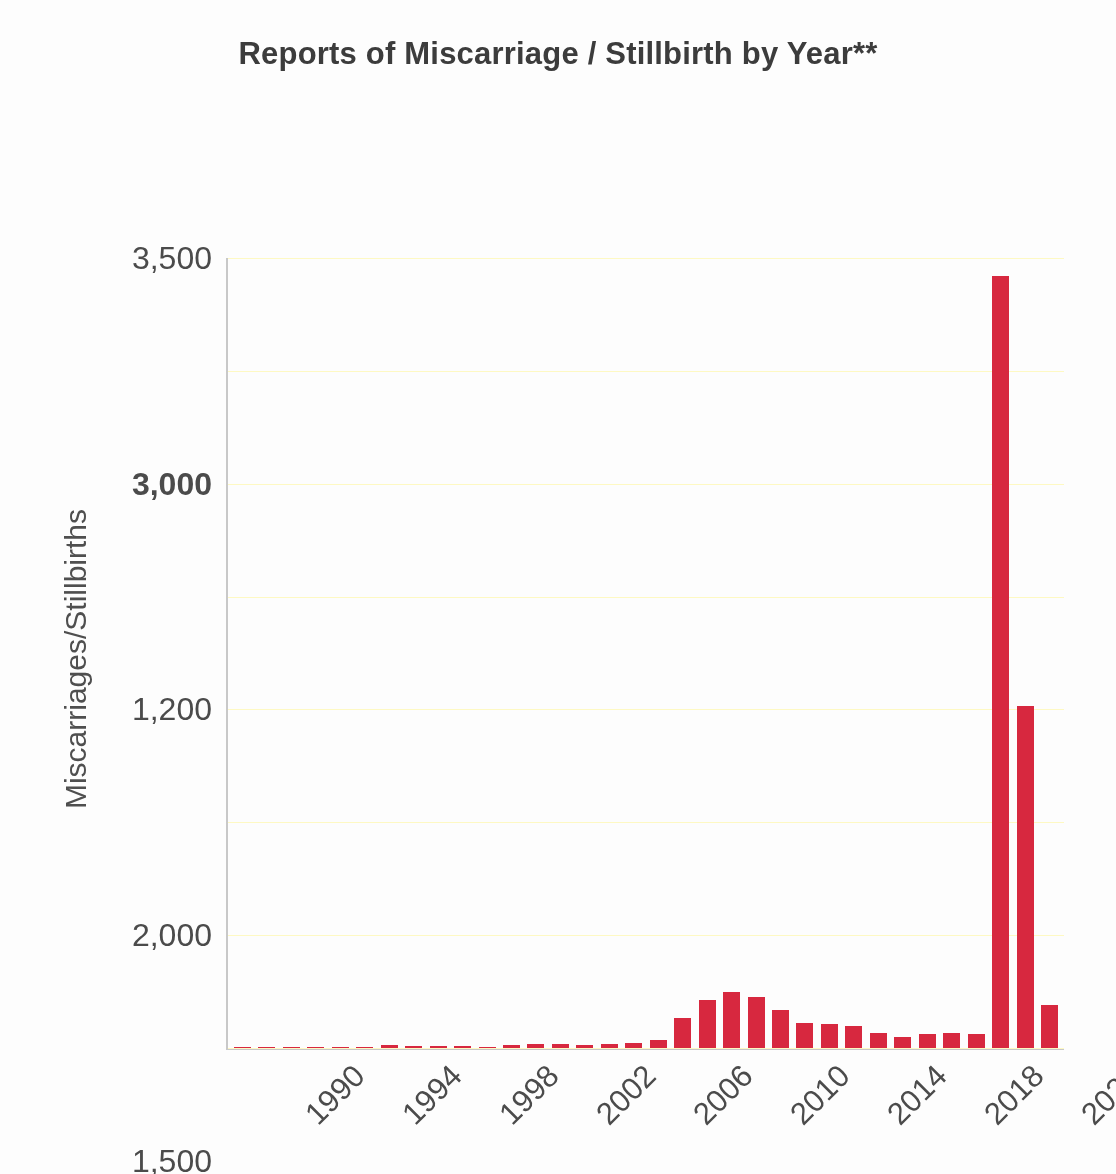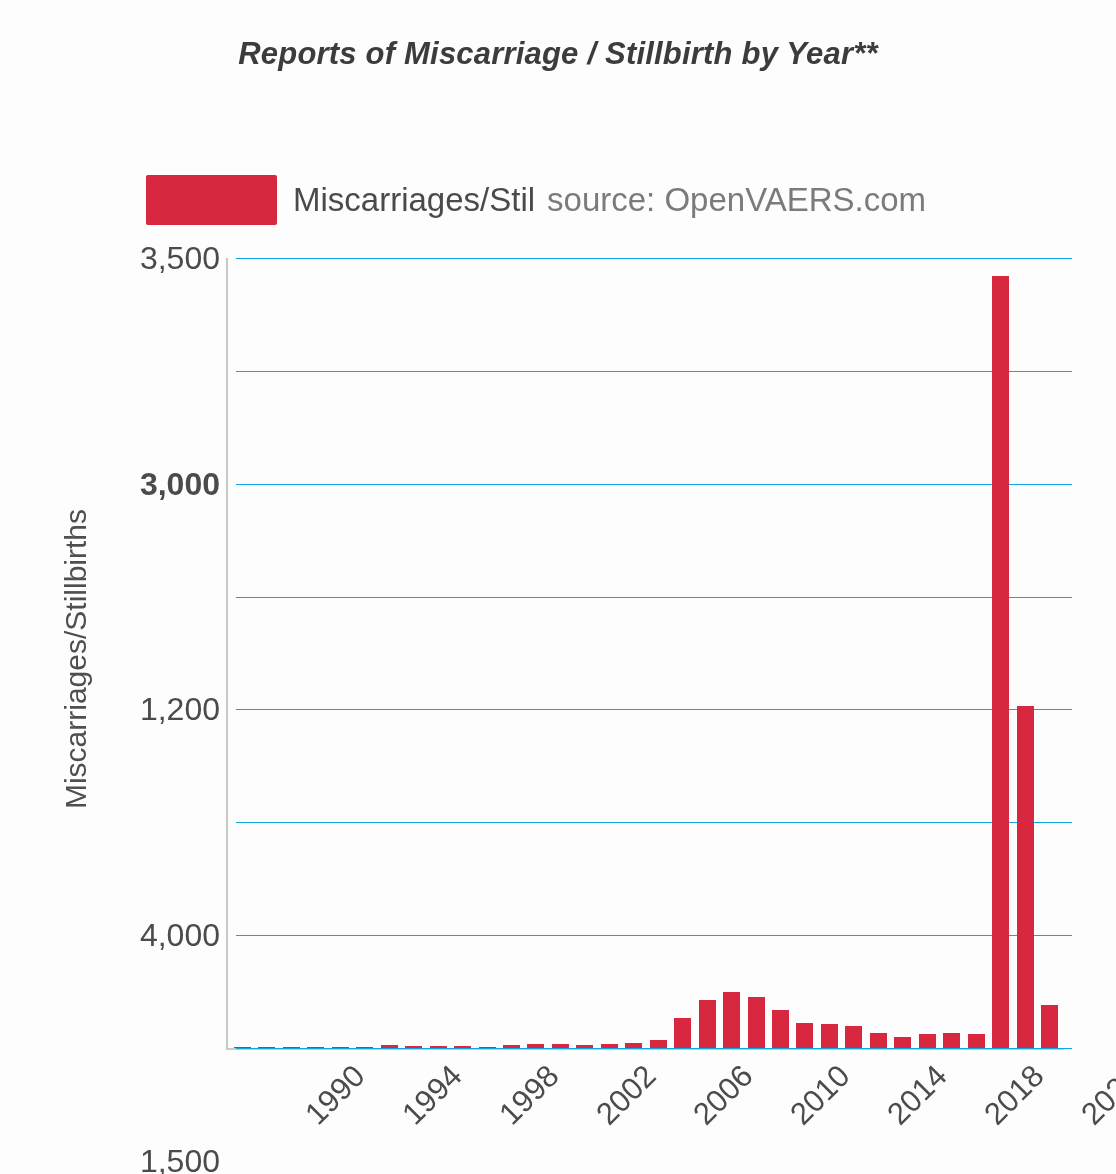--- a/index.html
+++ b/index.html
@@ -27,21 +27,20 @@
   .chart-title {
     position: absolute;
     left: 0;
     top: 36px;
     width: 1116px;
     text-align: center;
     font-size: 31px;
     font-weight: bold;
     color: #3c3c3c;
     letter-spacing: 0.2px;
-    font-style: italic;
   }
 
   
   .legend {
     position: absolute;
     left: 146px;
     top: 174px;
     display: flex;
     align-items: center;
     height: 52px;
@@ -83,24 +82,24 @@
     left: 226px;
     top: 258px;
     width: 836px;
     height: 790px;
     border-left: 2px solid #c8c8c8;
     border-bottom: 2px solid #c8c8c8;
     box-sizing: content-box;
   }
   .gridline {
     position: absolute;
-    left: 8px;
+    left: 0;
     width: 836px;
     height: 1px;
-    background: #0ea5e9;
+    background: #fef9c3;
   }
   .y-tick-label {
     position: absolute;
     right: 100%;
     margin-right: 16px;
     transform: translateY(-50%);
     font-size: 32px;
     color: #4b4b4b;
     white-space: nowrap;
   }
@@ -141,38 +140,33 @@
     white-space: nowrap;
   }
 </style>
 </head>
 <body>
 
 <div class="chart-card">
 
   <div class="chart-title">Reports of Miscarriage / Stillbirth by Year**</div>
 
-  <div class="legend">
-    <div class="legend-swatch"></div>
-    <div class="legend-label">Miscarriages/Stil</div>
-    <div class="source-note">source: OpenVAERS.com</div>
-  </div>
 
   <div class="y-axis-title">Miscarriages/Stillbirths</div>
 
   <div class="plot" id="plot">
     <div id="gridlines">
         <div class="gridline" style="top: 790px;"></div>
         <div class="gridline" style="top: 677.143px;"></div>
         <div class="gridline" style="top: 564.286px;"></div>
         <div class="gridline" style="top: 451.429px;">
           <div class="y-tick-label" style="top: 451.429px;">1,500</div>
         </div>
         <div class="gridline" style="top: 338.571px;">
-          <div class="y-tick-label" style="top: 338.571px;">4,000</div>
+          <div class="y-tick-label" style="top: 338.571px;">2,000</div>
         </div>
         <div class="gridline" style="top: 225.714px;">
           <div class="y-tick-label" style="top: 225.714px;">1,200</div>
         </div>
         <div class="gridline" style="top: 112.857px;">
           <div class="y-tick-label" style="top: 112.857px; font-weight: bold;">3,000</div>
         </div>
         <div class="gridline" style="top: 0px;">
           <div class="y-tick-label" style="top: 0px;">3,500</div>
         </div>

